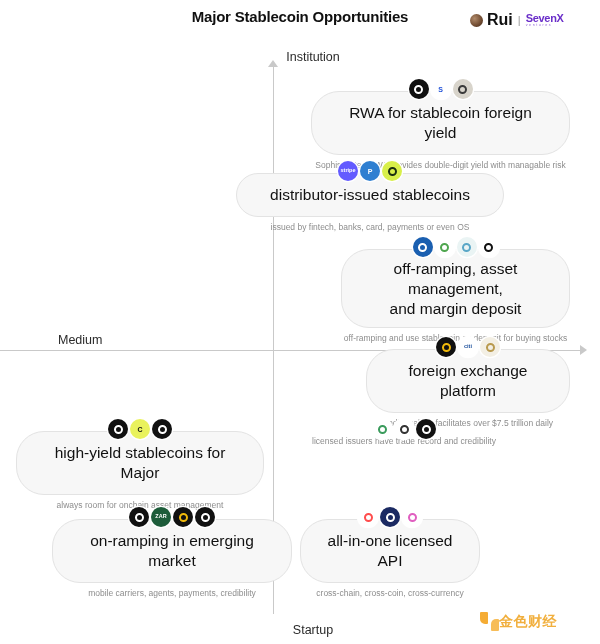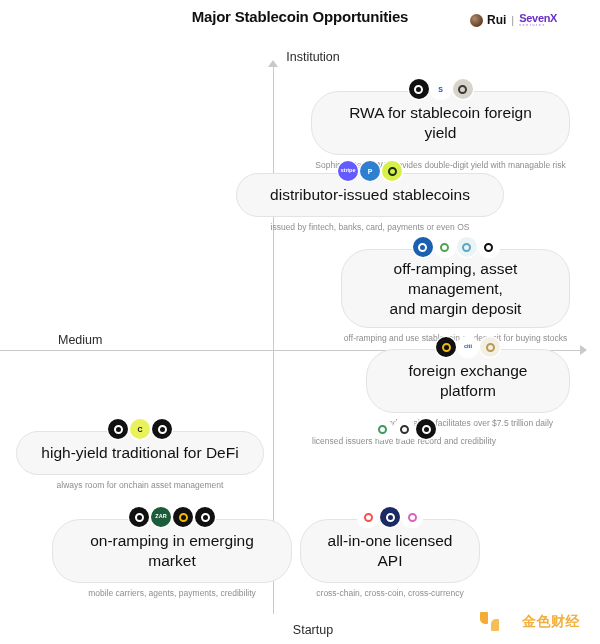--- a/index.html
+++ b/index.html
@@ -38,21 +38,21 @@
     height: 16px;
   }
   .brand-avatar {
     width: 13px;
     height: 13px;
     border-radius: 50%;
     background: radial-gradient(circle at 35% 35%, #b08a6a 0%, #6f4a30 60%, #3a2418 100%);
     flex: none;
   }
   .brand-name {
-    font-size: 12px;
+    font-size: 16px;
     font-weight: bold;
     color: #111;
     line-height: 1;
   }
   .brand-sep {
     font-size: 11px;
     color: #9a9a9a;
     line-height: 1;
     margin: 0 1px;
   }
@@ -171,21 +171,21 @@
     line-height: 1.2;
   }
 
   
   .watermark {
     position: absolute;
     left: 480px;
     top: 612px;
     display: flex;
     align-items: center;
-    gap: 23px;
+    gap: 0;
     opacity: 0.92;
   }
   .wm-mark {
     width: 19px;
     height: 19px;
     position: relative;
     flex: none;
   }
   .wm-mark::before {
     content: "";
@@ -298,21 +298,21 @@
 <div class="node" id="n-defi" style="left:16px; top:418px; width:248px;">
   <div class="icon-row">
       <span class="ic" style="background: rgb(17, 17, 17); color: rgb(255, 255, 255);">
         <span style="display: block; width: 9px; height: 9px; border-radius: 50%; border: 2.2px solid rgb(255, 255, 255); box-sizing: border-box;"></span>
       </span>
       <span class="ic" style="background: rgb(233, 242, 92); color: rgb(17, 17, 17);">C</span>
       <span class="ic" style="background: rgb(17, 17, 17); color: rgb(255, 255, 255);">
         <span style="display: block; width: 9px; height: 9px; border-radius: 50%; border: 2.2px solid rgb(255, 255, 255); box-sizing: border-box;"></span>
       </span>
     </div>
-  <div class="card">high-yield traditional for DeFi</div>
+  <div class="card">high-yield stablecoins for Major</div>
   <div class="caption">always room for onchain asset management</div>
 </div>
 
 <div class="node" id="n-licensed" style="left:302px; top:418px; width:204px;">
   <div class="icon-row">
       <span class="ic" style="background: rgb(255, 255, 255); color: rgb(58, 155, 92);">
         <span style="display: block; width: 9px; height: 9px; border-radius: 50%; border: 2.2px solid rgb(58, 155, 92); box-sizing: border-box;"></span>
       </span>
       <span class="ic" style="background: rgb(255, 255, 255); color: rgb(51, 51, 51);">
         <span style="display: block; width: 9px; height: 9px; border-radius: 50%; border: 2.2px solid rgb(51, 51, 51); box-sizing: border-box;"></span>

